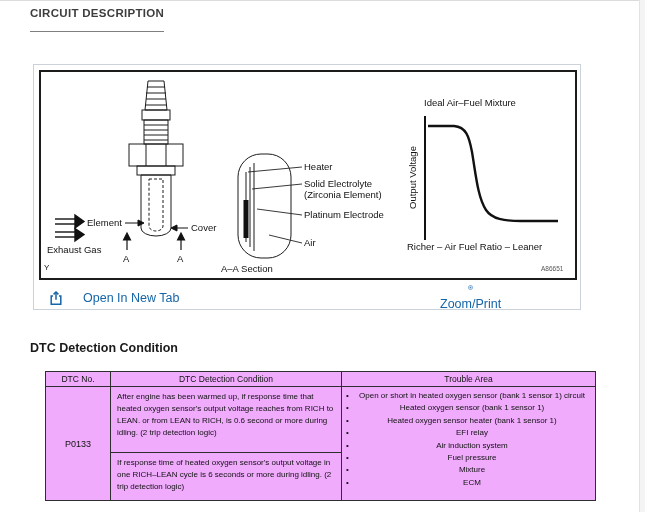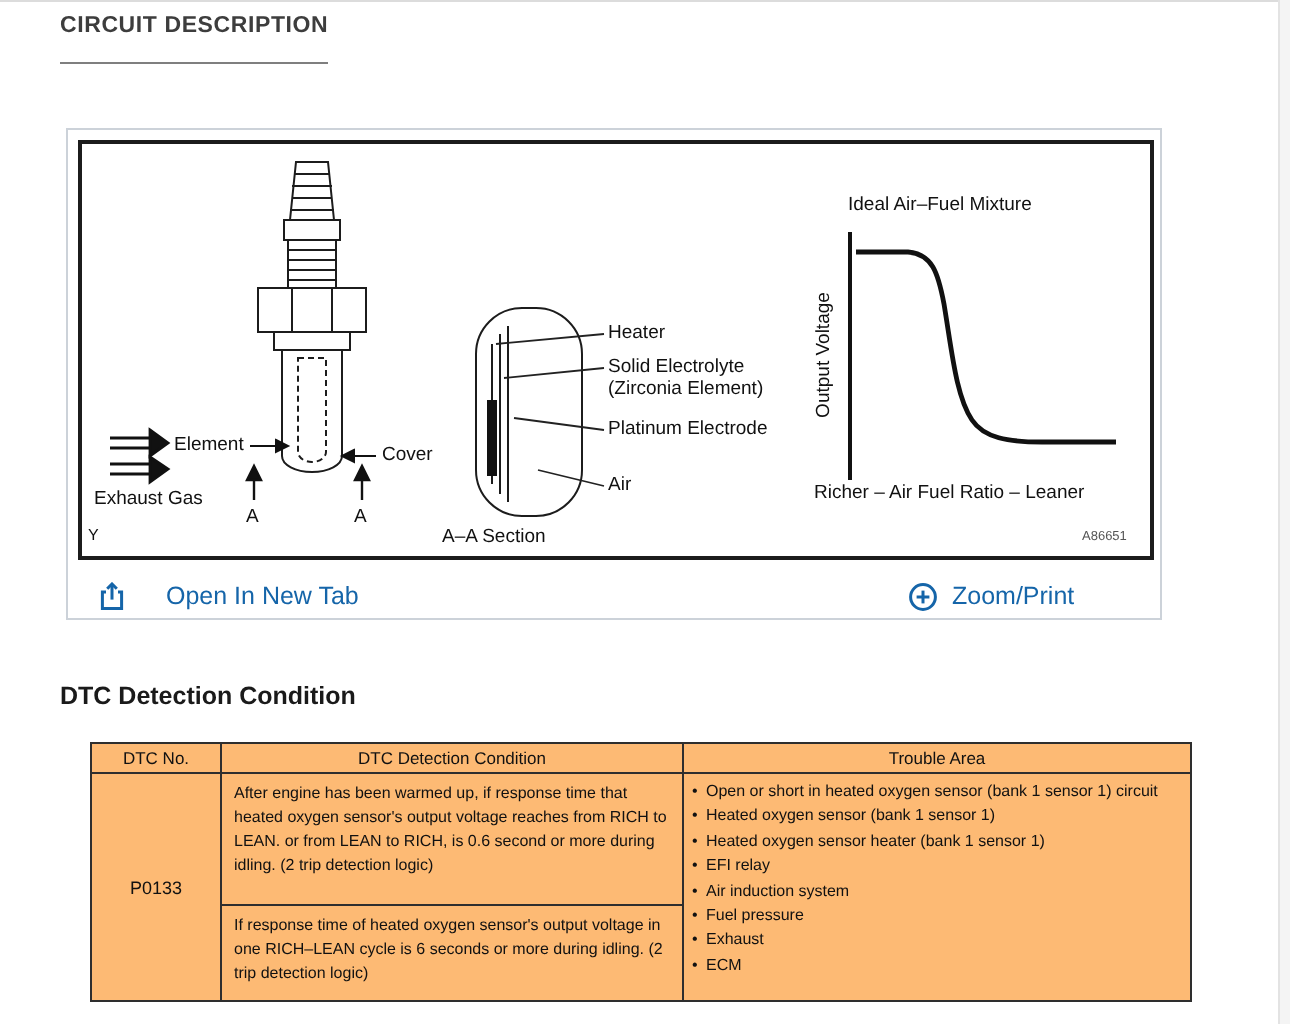--- a/index.html
+++ b/index.html
@@ -39,32 +39,32 @@
   .fig-label.code { font-size:6.5px; color:#555; }
   .fig-label.rot {
     width:90px; text-align:center; transform:rotate(-90deg); transform-origin:center;
   }
   .figure-actions { position:absolute; left:0; top:220px; width:100%; height:26px; }
   .action-link {
     position:absolute; top:0; height:26px; display:flex; align-items:center; gap:7px;
     color:#1565a9; font-size:12.5px; text-decoration:none; cursor:pointer;
   }
   .open-link { left:15px;gap:20px; }
-  .zoom-link { left:420px; }
+  .zoom-link { left:406px;flex-direction:column; }
   
   .dtc-heading { position:absolute; left:30px; top:341px; font-size:12.5px; color:#1a1a1a; }
   .dtc-table {
     position:absolute; left:45px; top:371px; width:550px;
-    border-collapse:collapse; table-layout:fixed; background:#fdba74;
+    border-collapse:collapse; table-layout:fixed; background:#f0abfc;
   }
   .dtc-table th, .dtc-table td { border:1px solid #2e2e2e; font-weight:normal; color:#111; }
   .dtc-table th { font-size:8.5px; height:15px; text-align:center; padding:1px 2px; }
   .cell-dtc { text-align:center; vertical-align:middle; font-size:9px; }
   .cell-cond { font-size:8px; line-height:1.5; padding:4px 6px; vertical-align:top; }
-  .cell-trouble { font-size:8px; vertical-align:top; padding:3px 4px; }
+  .cell-trouble { font-size:8px; vertical-align:top; padding:3px 4px;text-align:center; }
   tr.cond-row-1 { height:66px; }
   tr.cond-row-2 { height:48px; }
   .trouble-list { list-style:none; }
   .trouble-list li { position:relative; padding-left:7px; line-height:1.55; }
   .trouble-list li::before { content:"\2022"; position:absolute; left:0; }
 </style>
 </head>
 <body>
 
 <div class="top-edge"></div>
@@ -204,21 +204,21 @@
       <td class="cell-dtc" rowspan="2">P0133</td>
       <td class="cell-cond">After engine has been warmed up, if response time that heated oxygen sensor's output voltage reaches from RICH to LEAN. or from LEAN to RICH, is 0.6 second or more during idling. (2 trip detection logic)</td>
       <td class="cell-trouble" rowspan="2">
         <ul class="trouble-list">
           <li>Open or short in heated oxygen sensor (bank 1 sensor 1) circuit</li>
           <li>Heated oxygen sensor (bank 1 sensor 1)</li>
           <li>Heated oxygen sensor heater (bank 1 sensor 1)</li>
           <li>EFI relay</li>
           <li>Air induction system</li>
           <li>Fuel pressure</li>
-          <li>Exhaust</li>
+          <li>Mixture</li>
           <li>ECM</li>
         </ul>
       </td>
     </tr>
     <tr class="cond-row-2">
       <td class="cell-cond">If response time of heated oxygen sensor's output voltage in one RICH–LEAN cycle is 6 seconds or more during idling. (2 trip detection logic)</td>
     </tr>
   </tbody>
 </table>
 

